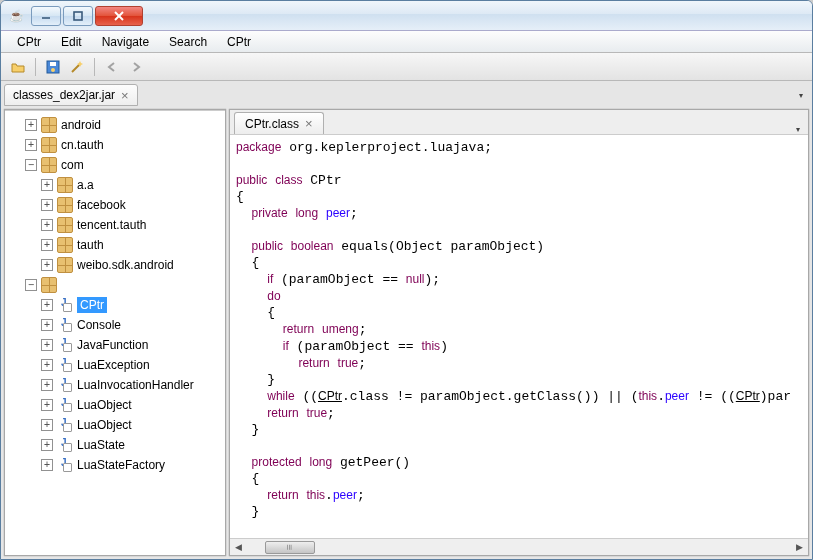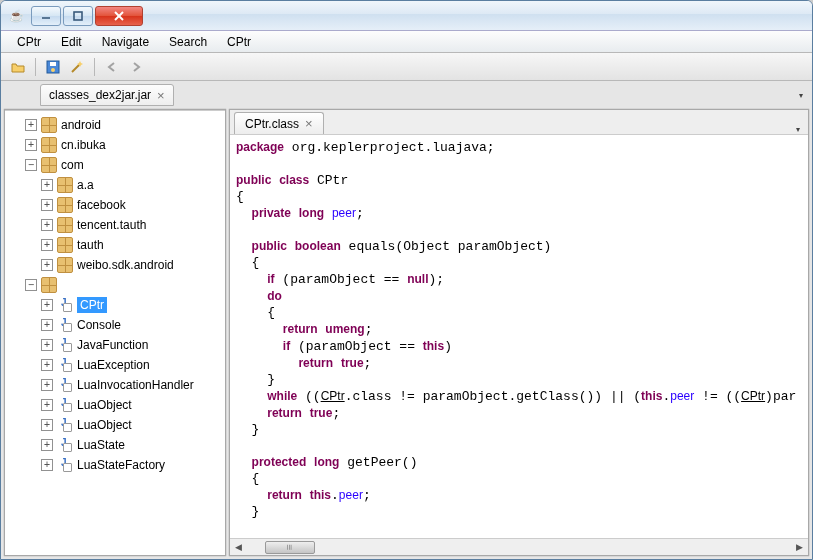--- a/index.html
+++ b/index.html
@@ -13,21 +13,21 @@
 .titlebar .ctl-btn svg { stroke:#3a5b7c; stroke-width:1.6; }
 .titlebar .close-btn { width:48px; background:linear-gradient(180deg,#f28783,#e3553c 48%,#d7321a 50%,#e7624d); border-color:#b14030; }
 .titlebar .close-btn svg { stroke:#fff; stroke-width:2; }
 .menubar { background:linear-gradient(180deg,#fdfdfd,#e8ecef); border-bottom:1px solid #b8b8b8; height:22px; display:flex; align-items:stretch; padding:0 6px; }
 .menubar .menu-item { padding:4px 10px; cursor:pointer; color:#000; }
 .toolbar { background:linear-gradient(180deg,#f7f7f7,#e3e3e3); border-bottom:1px solid #b8b8b8; height:28px; display:flex; align-items:center; padding:0 6px; gap:2px; }
 .toolbar .sep { width:1px; height:18px; background:#b8b8b8; margin:0 4px; }
 .toolbar .tb-btn { width:22px; height:22px; display:flex; align-items:center; justify-content:center; border:1px solid transparent; border-radius:2px; cursor:pointer; }
 .toolbar .tb-btn.disabled { opacity:0.4; cursor:default; }
 .main { flex:1; display:flex; flex-direction:column; padding:3px; background:#e6e6e6; gap:3px; min-height:0; }
-.tabrow-outer { display:flex; align-items:center; background:#e6e6e6;margin-left:36px; }
+.tabrow-outer { display:flex; align-items:center; background:#e6e6e6; }
 .tabrow-outer .drop { margin-left:auto; margin-right:6px; font-size:8px; color:#444; cursor:pointer; }
 .tab { display:flex; align-items:center; gap:6px; background:linear-gradient(180deg,#fdfdfd,#eee); padding:3px 8px; border:1px solid #b0b0b0; border-radius:3px 3px 0 0; height:22px; cursor:pointer; }
 .tab .x { font-size:13px; color:#777; line-height:1; cursor:pointer; }
 .panels { flex:1; display:flex; gap:3px; min-height:0; }
 .panel { border:1px solid #a8a8a8; background:#f7f7f7; display:flex; flex-direction:column; min-height:0; box-shadow:0 0 1px #888; }
 .tree-panel { width:222px;}
 .content-panel { flex:1; }
 .tree { flex:1; background:#fff; border-top:1px solid #ccc; overflow:auto; padding:4px 0; }
 .tree-row { display:flex; align-items:center; height:20px; white-space:nowrap; cursor:pointer; }
 .tog { width:12px; height:12px; border:1px solid #919191; background:#fff; display:flex; align-items:center; justify-content:center; font-size:10px; line-height:1; color:#555; margin-right:4px; cursor:pointer; font-family:monospace; }
@@ -38,21 +38,21 @@
 .pkg-ico:after { content:""; position:absolute; left:0; top:50%; width:100%; height:1px; background:#c09040; }
 .cls-ico { position:relative; }
 .cls-ico:before { content:"J"; position:absolute; top:0; left:4px; color:#3a70c4; font-weight:bold; font-size:10px; }
 .cls-ico:after { content:""; position:absolute; bottom:1px; right:1px; width:7px; height:7px; background:#fff; border:1px solid #999; border-radius:1px; }
 .sel { background:#3399ff; color:#fff; }
 .code-tabrow { background:#eee; border-bottom:1px solid #ccc; display:flex; align-items:flex-end; height:25px; padding:2px 4px 0 4px;gap:36px; }
 .code-tab { display:flex; align-items:center; gap:6px; background:linear-gradient(180deg,#fff,#ededed); border:1px solid #b0b0b0; border-bottom:none; padding:3px 10px; border-radius:3px 3px 0 0; cursor:pointer; }
 .code-tab .x { font-size:13px; color:#777; cursor:pointer; }
 .code { flex:1; background:#fff; overflow:auto; min-height:0; }
 pre.src { font-family:"Courier New",monospace; font-size:13px; line-height:16px; padding:4px 6px; white-space:pre; color:#000; }
-.kw { color:#7f0055; font-weight:bold; }
+.kw { color:#7f0055; font-weight:normal; }
 .id { color:#2a00ff; }
 .und { text-decoration:underline; }
 .scroll-h { height:17px; background:#efefef; border-top:1px solid #ccc; display:flex; align-items:center; }
 .scroll-h .arr { width:17px; height:100%; display:flex; align-items:center; justify-content:center; color:#555; font-size:9px; cursor:pointer; }
 .scroll-h .track { flex:1; position:relative; height:100%; }
 .scroll-h .thumb { position:absolute; left:18px; top:2px; width:50px; height:13px; background:linear-gradient(180deg,#eee,#c5c5c5); border:1px solid #999; border-radius:2px; display:flex; align-items:center; justify-content:center; cursor:pointer; }
 .scroll-h .thumb:before { content:"≡"; color:#888; font-size:10px; transform:rotate(90deg); }
 </style>
 </head>
 <body>
@@ -136,21 +136,21 @@
             <div class="tree-row" style="padding-left:4px">
               <span class="spacer12"></span>
               <span class="tog">+</span>
               <span class="pkg-ico"></span>
               <span>android</span>
             </div>
             <div class="tree-row" style="padding-left:4px">
               <span class="spacer12"></span>
               <span class="tog">+</span>
               <span class="pkg-ico"></span>
-              <span>cn.ibuka</span>
+              <span>cn.tauth</span>
             </div>
             <div class="tree-row" style="padding-left:4px">
               <span class="spacer12"></span>
               <span class="tog">−</span>
               <span class="pkg-ico"></span>
               <span>com</span>
             </div>
             <div class="tree-row" style="padding-left:4px">
               <span class="spacer12"></span>
               <span class="spacer12"></span>

